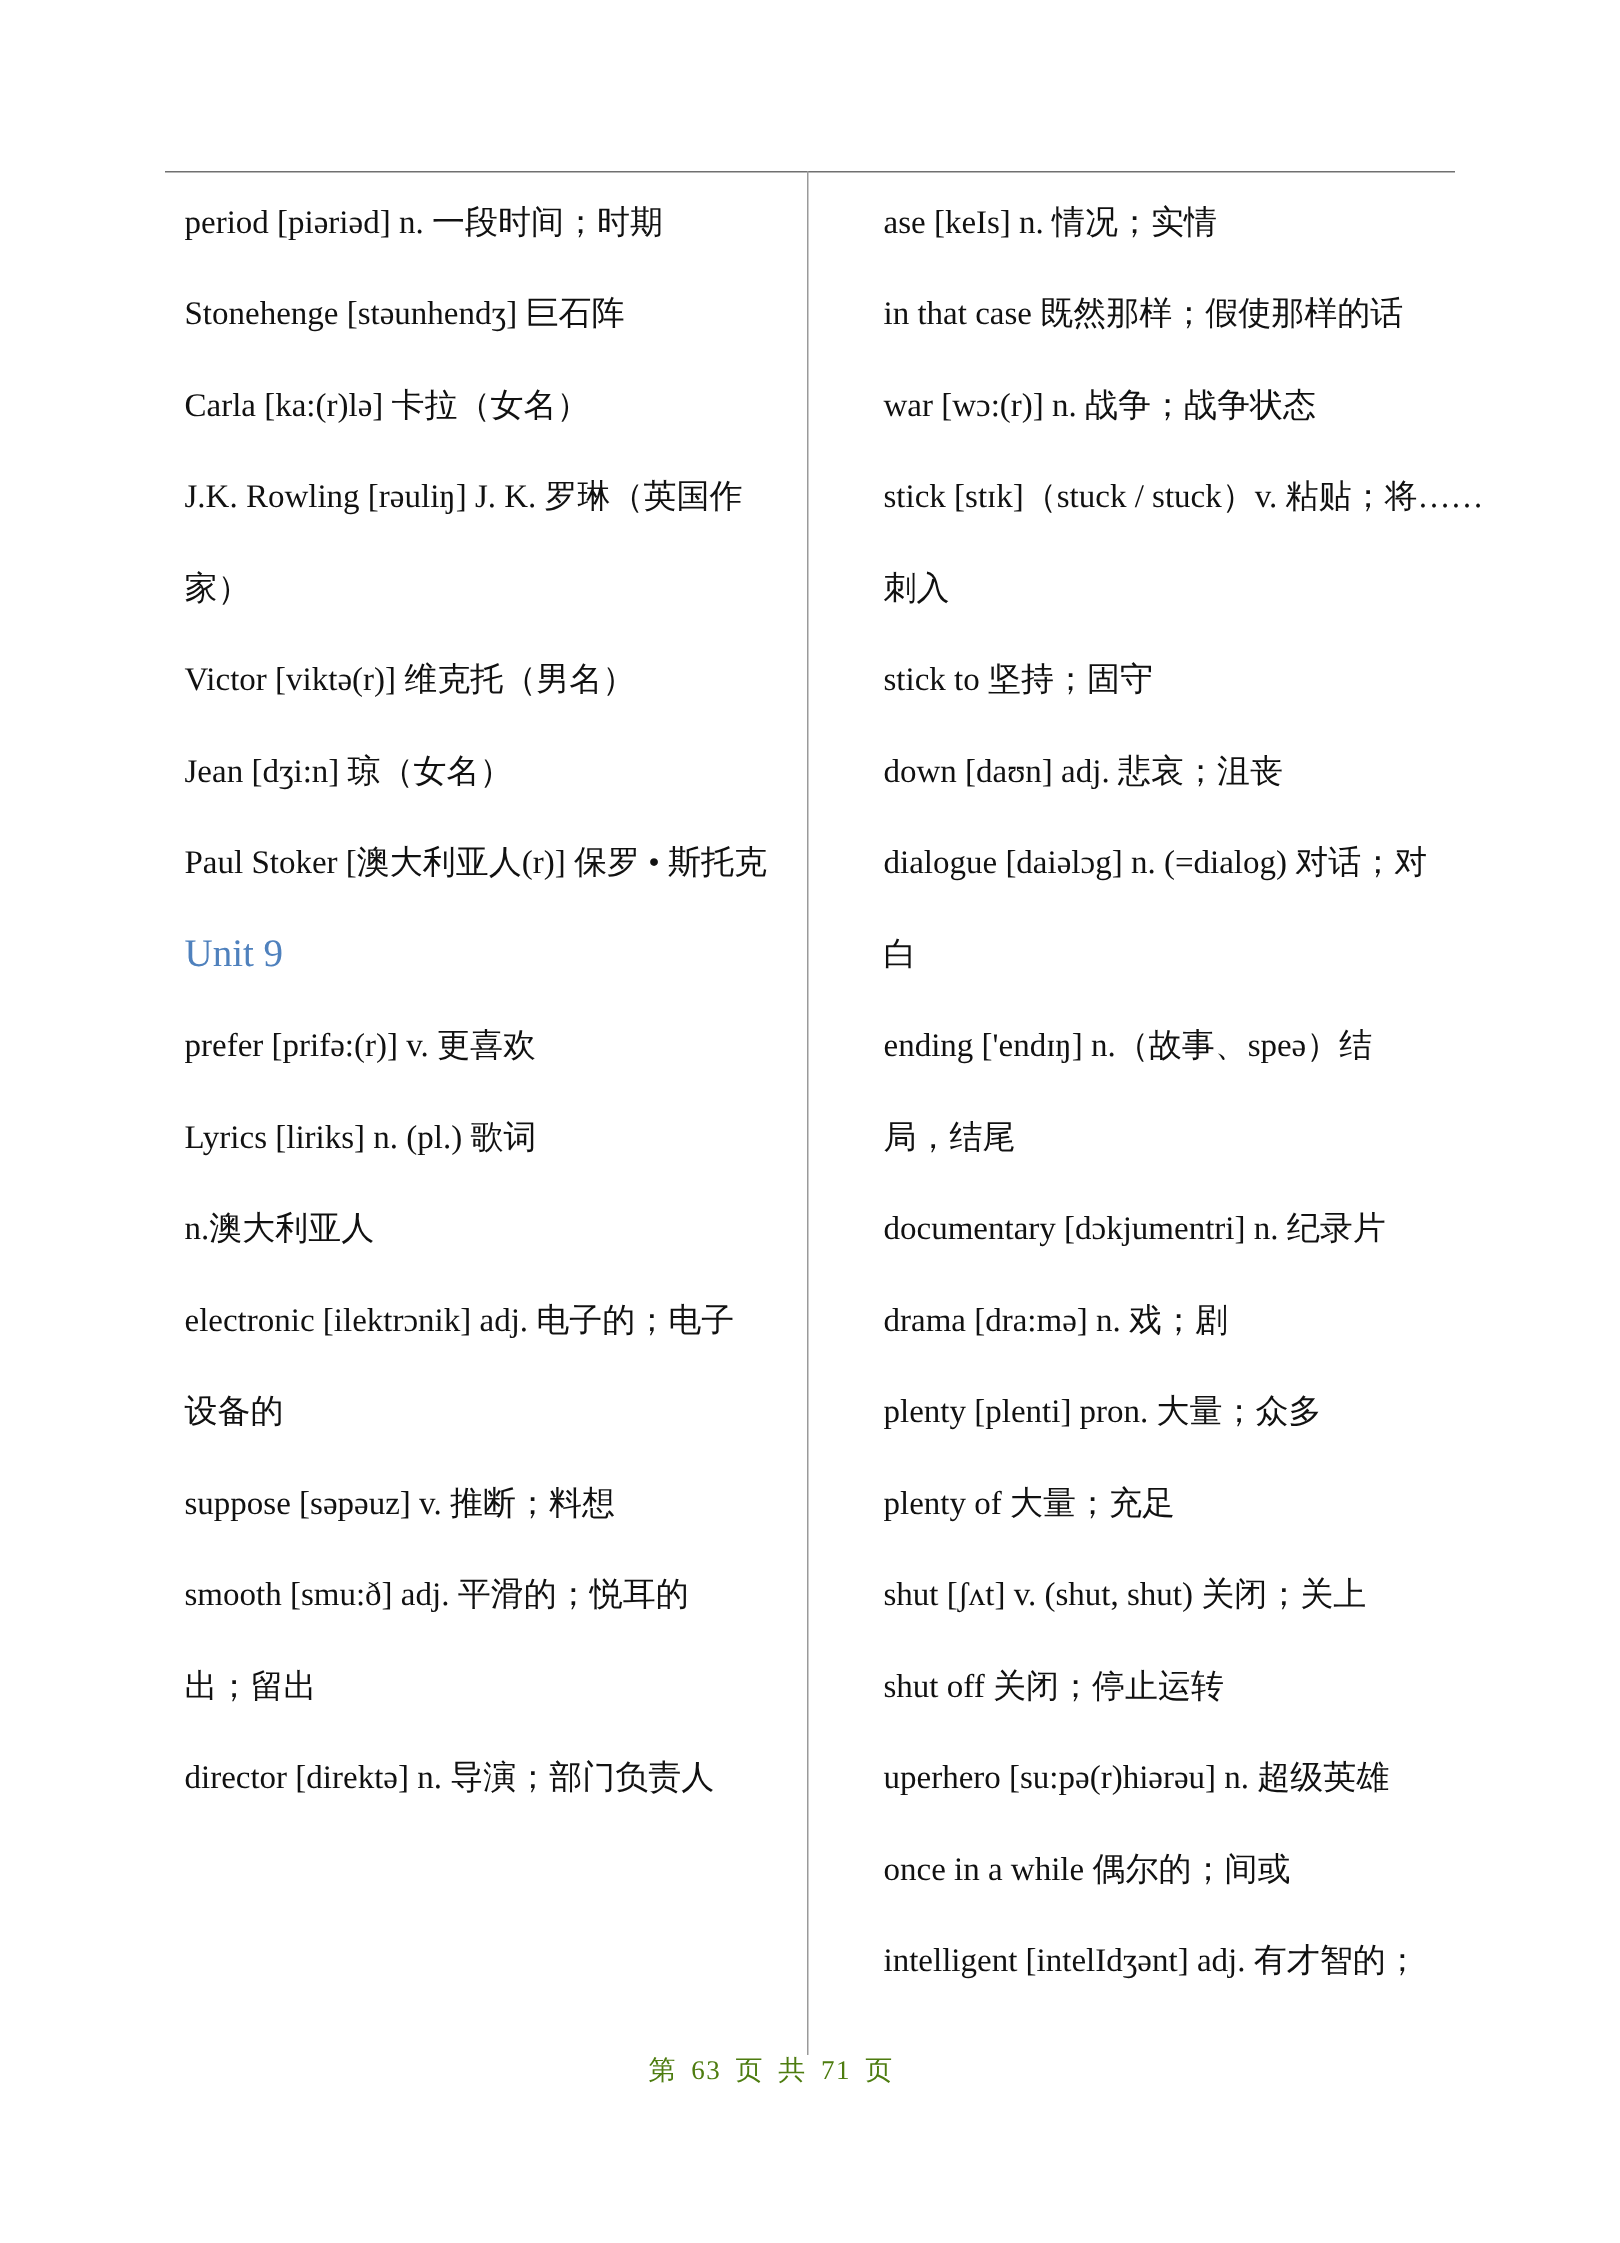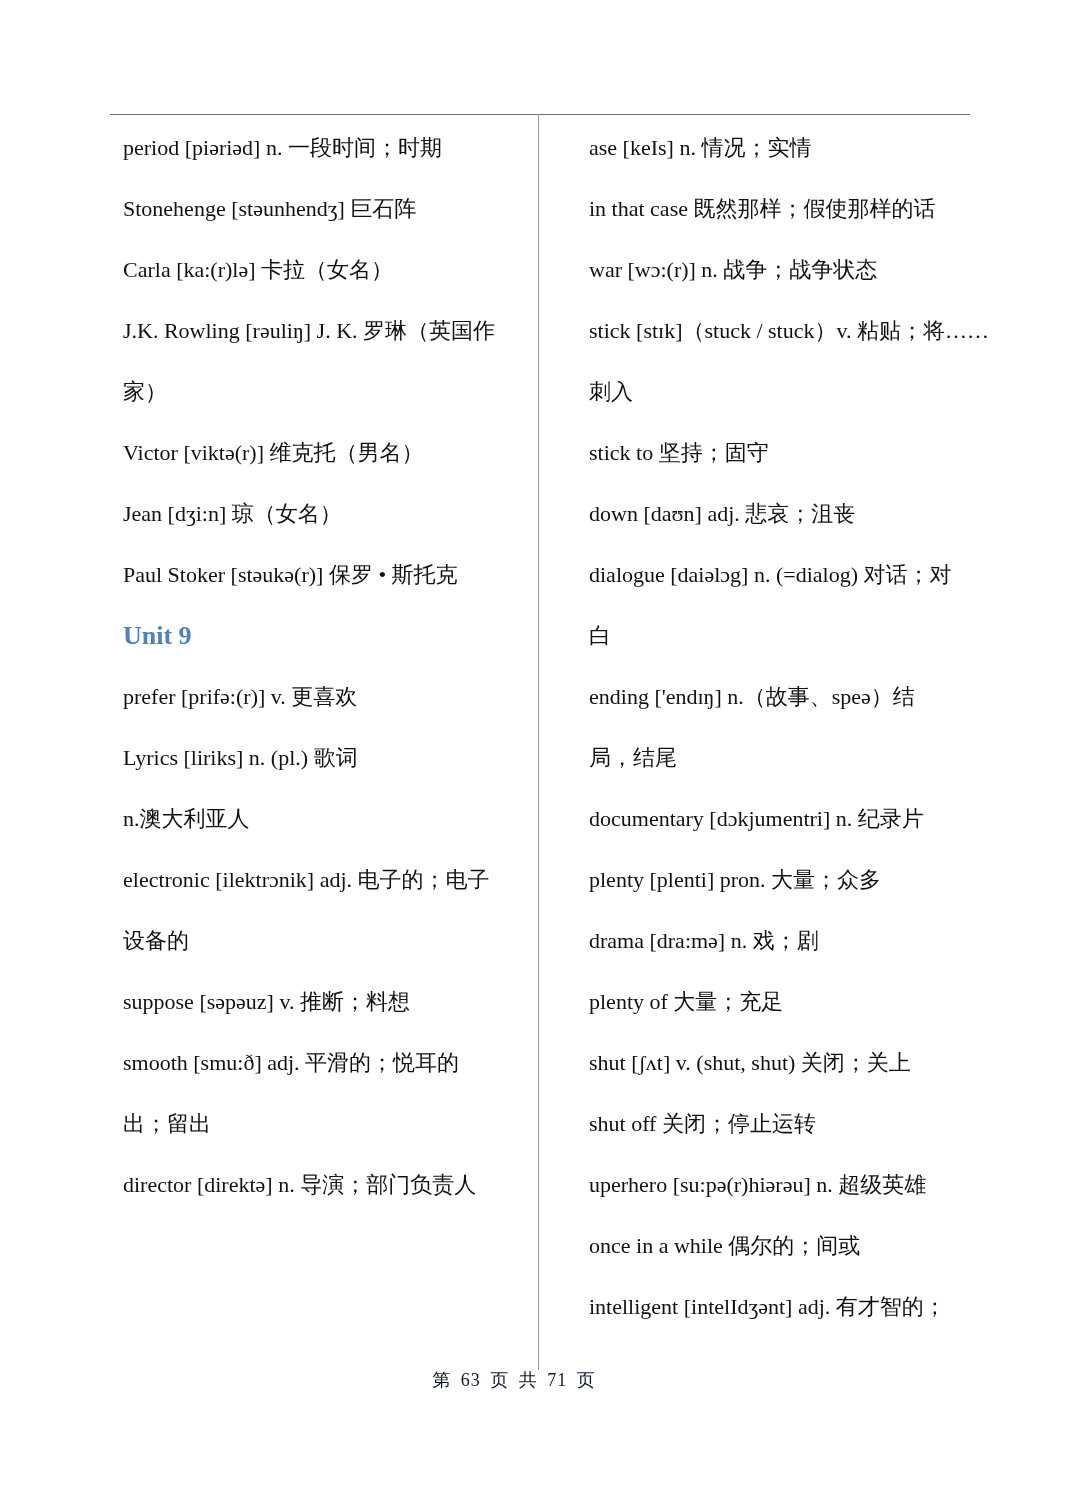--- a/index.html
+++ b/index.html
@@ -40,50 +40,50 @@
     .line {
       height: 61px;
       line-height: 61px;
       font-size: 22px;
       white-space: nowrap;
       letter-spacing: 0;
       margin-left: 12px;
     }
     .heading {
       color: #4f81bd;
-      font-weight: bold;
+      font-weight: normal;
       font-size: 26px;
     }
     .footer {
       position: absolute;
       top: 1368px;
       left: 0;
       width: 1028px;
       text-align: center;
       font-size: 18px;
-      color: #0f172a;
+      color: #4d7c0f;
       word-spacing: 4px;
       letter-spacing: 1px;
     }
   </style>
 </head>
 <body>
 
 <div class="top-rule"></div>
 <div class="col-divider"></div>
 
 <div class="column col-left">
   <div class="line">period [piəriəd]    n. 一段时间；时期</div>
   <div class="line">Stonehenge [stəunhendʒ]  巨石阵</div>
   <div class="line">Carla [ka:(r)lə]  卡拉（女名）</div>
   <div class="line">J.K. Rowling [rəuliŋ] J. K.  罗琳（英国作</div>
   <div class="line">家）</div>
   <div class="line">Victor [viktə(r)]  维克托（男名）</div>
   <div class="line">Jean [dʒi:n]  琼（女名）</div>
-  <div class="line">Paul Stoker [stəukə(r)]  保罗 • 斯托克</div>
+  <div class="line">Paul Stoker [澳大利亚人(r)]  保罗 • 斯托克</div>
   <div class="line heading">Unit 9</div>
   <div class="line">prefer [prifə:(r)]    v.  更喜欢</div>
   <div class="line">Lyrics [liriks]    n. (pl.)  歌词</div>
   <div class="line">n.澳大利亚人</div>
   <div class="line">electronic [ilektrɔnik]    adj.  电子的；电子</div>
   <div class="line">设备的</div>
   <div class="line">suppose [səpəuz]    v.  推断；料想</div>
   <div class="line">smooth [smu:ð]    adj.  平滑的；悦耳的</div>
   <div class="line">出；留出</div>
   <div class="line">director [direktə]    n.  导演；部门负责人</div>
@@ -95,22 +95,22 @@
   <div class="line">war [wɔ:(r)]    n.  战争；战争状态</div>
   <div class="line">stick [stɪk]（stuck / stuck）v.  粘贴；将……</div>
   <div class="line">刺入</div>
   <div class="line">stick to  坚持；固守</div>
   <div class="line">down [daʊn]    adj.  悲哀；沮丧</div>
   <div class="line">dialogue [daiəlɔg]    n. (=dialog)  对话；对</div>
   <div class="line">白</div>
   <div class="line">ending ['endɪŋ]    n.（故事、speə）结</div>
   <div class="line">局，结尾</div>
   <div class="line">documentary [dɔkjumentri]    n.  纪录片</div>
+  <div class="line">drama [dra:mə]    n.  戏；剧</div>
   <div class="line">plenty [plenti]    pron.  大量；众多</div>
-  <div class="line">drama [dra:mə]    n.  戏；剧</div>
   <div class="line">plenty of    大量；充足</div>
   <div class="line">shut [ʃʌt]    v. (shut, shut)    关闭；关上</div>
   <div class="line">shut off 关闭；停止运转</div>
   <div class="line">uperhero [su:pə(r)hiərəu]    n.  超级英雄</div>
   <div class="line">once in a while  偶尔的；间或</div>
   <div class="line">intelligent [intelIdʒənt]    adj.  有才智的；</div>
 </div>
 
 <div class="footer">第 63 页 共 71 页</div>
 

